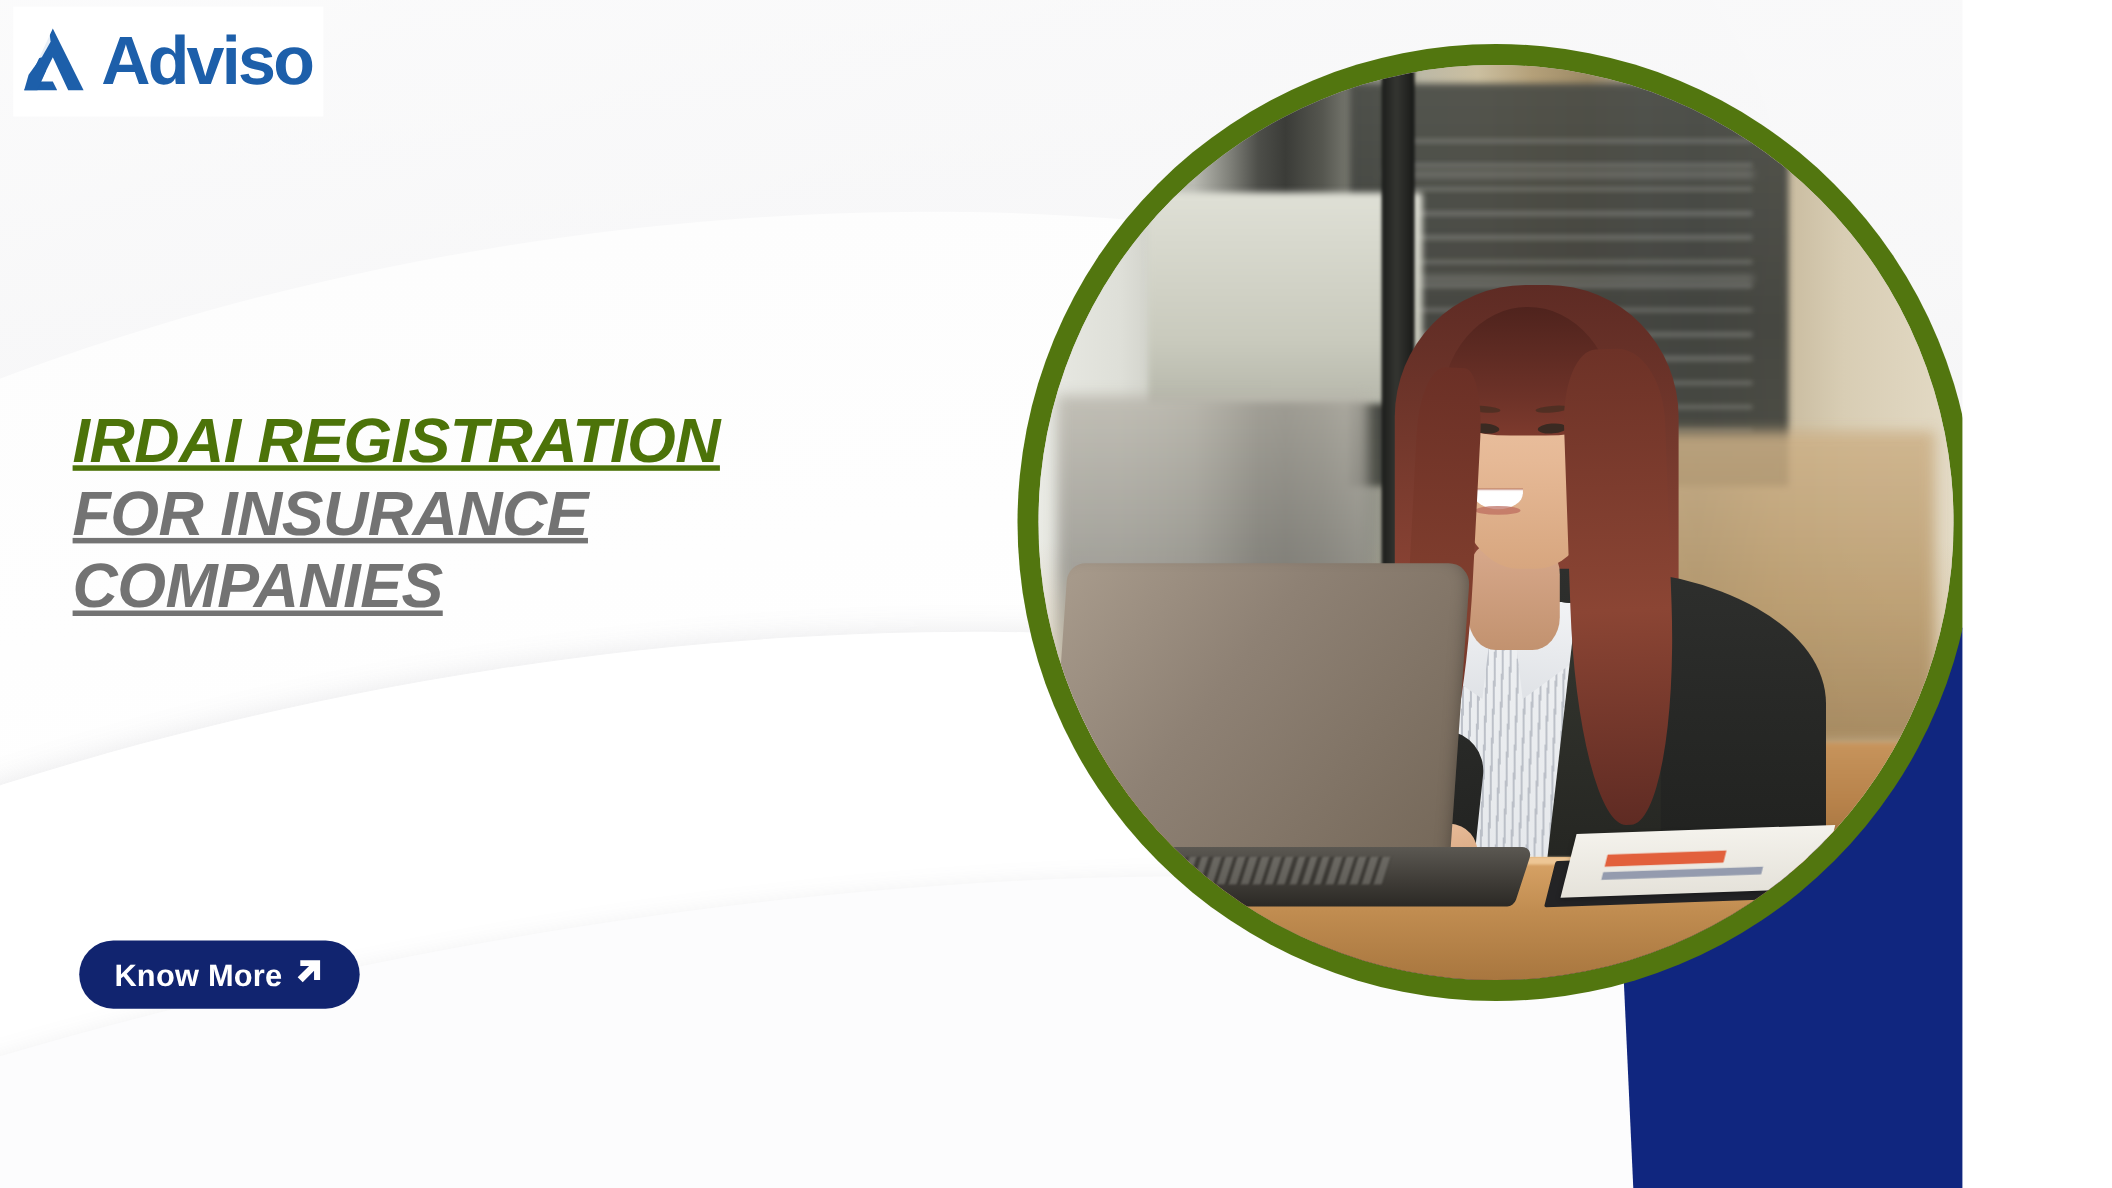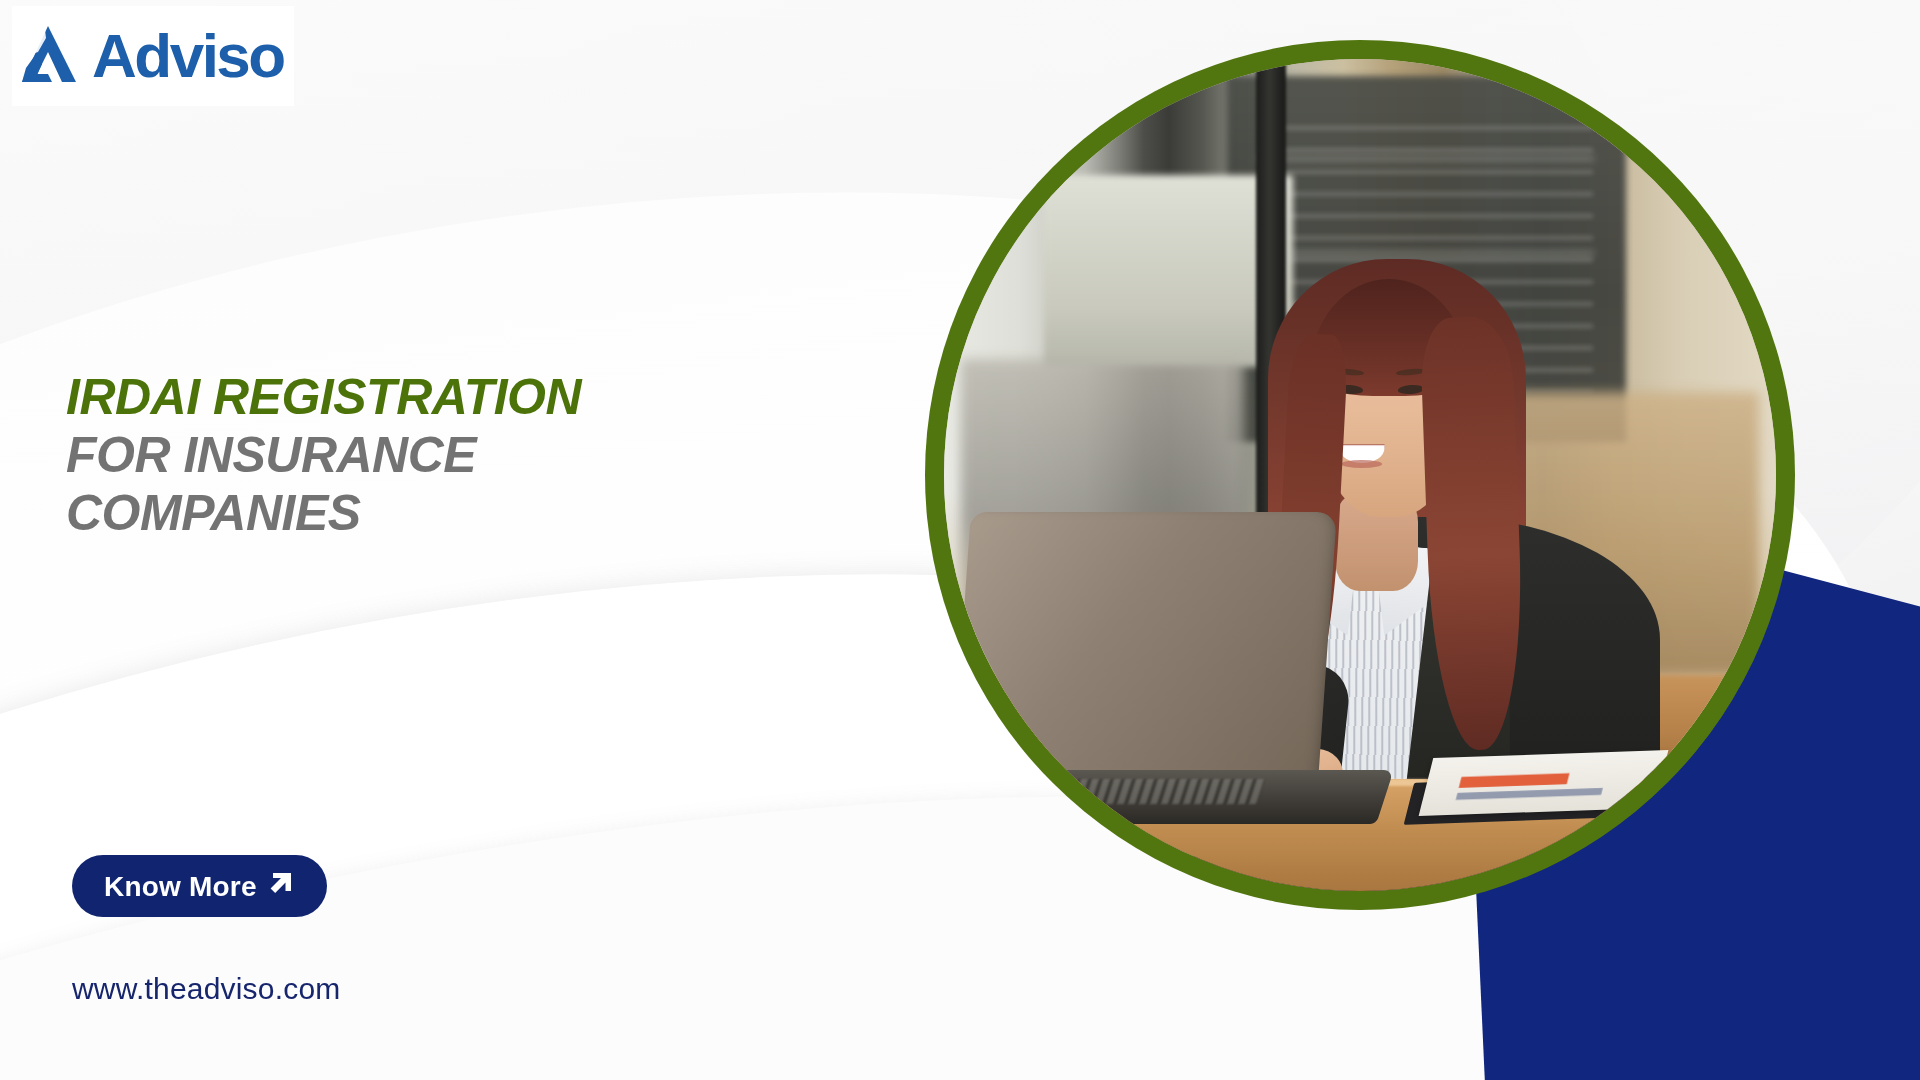--- a/index.html
+++ b/index.html
@@ -2,21 +2,21 @@
 <html><head>
 <meta charset="utf-8">
 <style>
   html, body {
     margin: 0;
     padding: 0;
     background: #ffffff;
   }
   .banner {
     position: relative;
-    width: 1920px;
+    width: 1784px;
     height: 1080px;
     overflow: hidden;
     font-family: "Liberation Sans", sans-serif;
     background: #ffffff;
   }
 
   
   .bg-base {
     position: absolute;
     inset: 0;
@@ -446,24 +446,25 @@
   
   .headline {
     position: absolute;
     left: 66px;
     top: 368px;
     width: 880px;
   }
   .h-line {
     font-weight: 700;
     font-style: italic;
-    font-size: 50px;
+    font-size: 57px;
     line-height: 1.16;
     letter-spacing: -0.5px;
     white-space: nowrap;
+    text-decoration: underline;
   }
   .h-line-1 { color: #4c7309; }
   .h-line-2, .h-line-3 { color: #737373; }
 
   
   .cta {
     position: absolute;
     left: 72px;
     top: 855px;
     display: inline-flex;
@@ -569,15 +570,14 @@
     <div class="h-line h-line-3">COMPANIES</div>
   </div>
 
   <button class="cta">
     <span class="cta-label">Know More</span>
     <svg class="cta-arrow" viewBox="0 0 30 30">
       <path d="M6 2 L24 2 L24 20 L18.5 20 L18.5 11.6 L8.2 22 L3.6 17.4 L14 7.1 L6 7.1 Z" fill="#ffffff"></path>
     </svg>
   </button>
 
-  <div class="url">www.theadviso.com</div>
 
 </div>
 
 </body></html>

